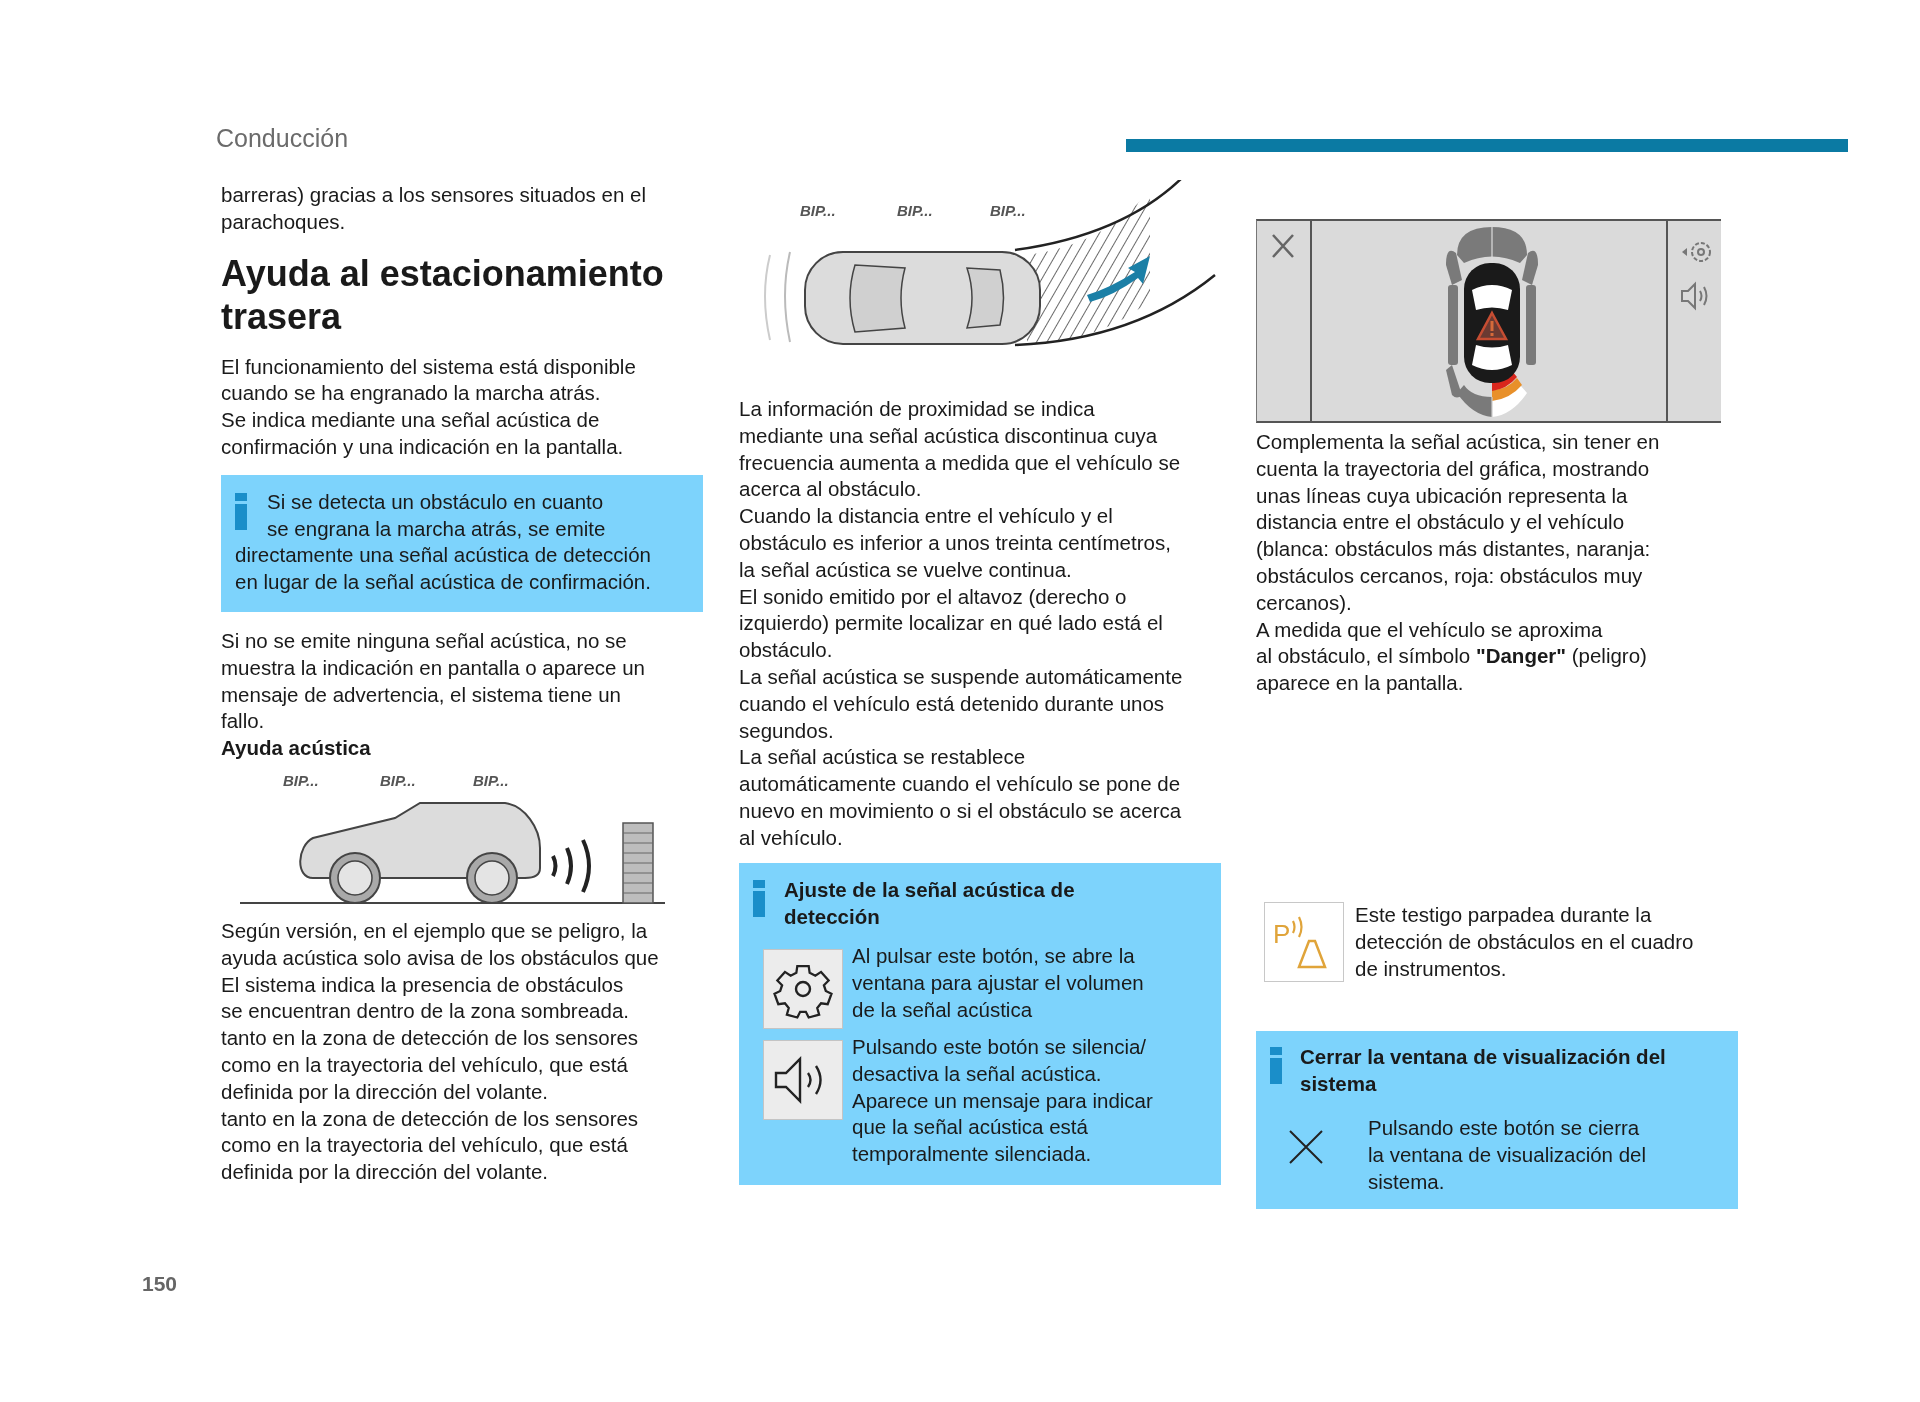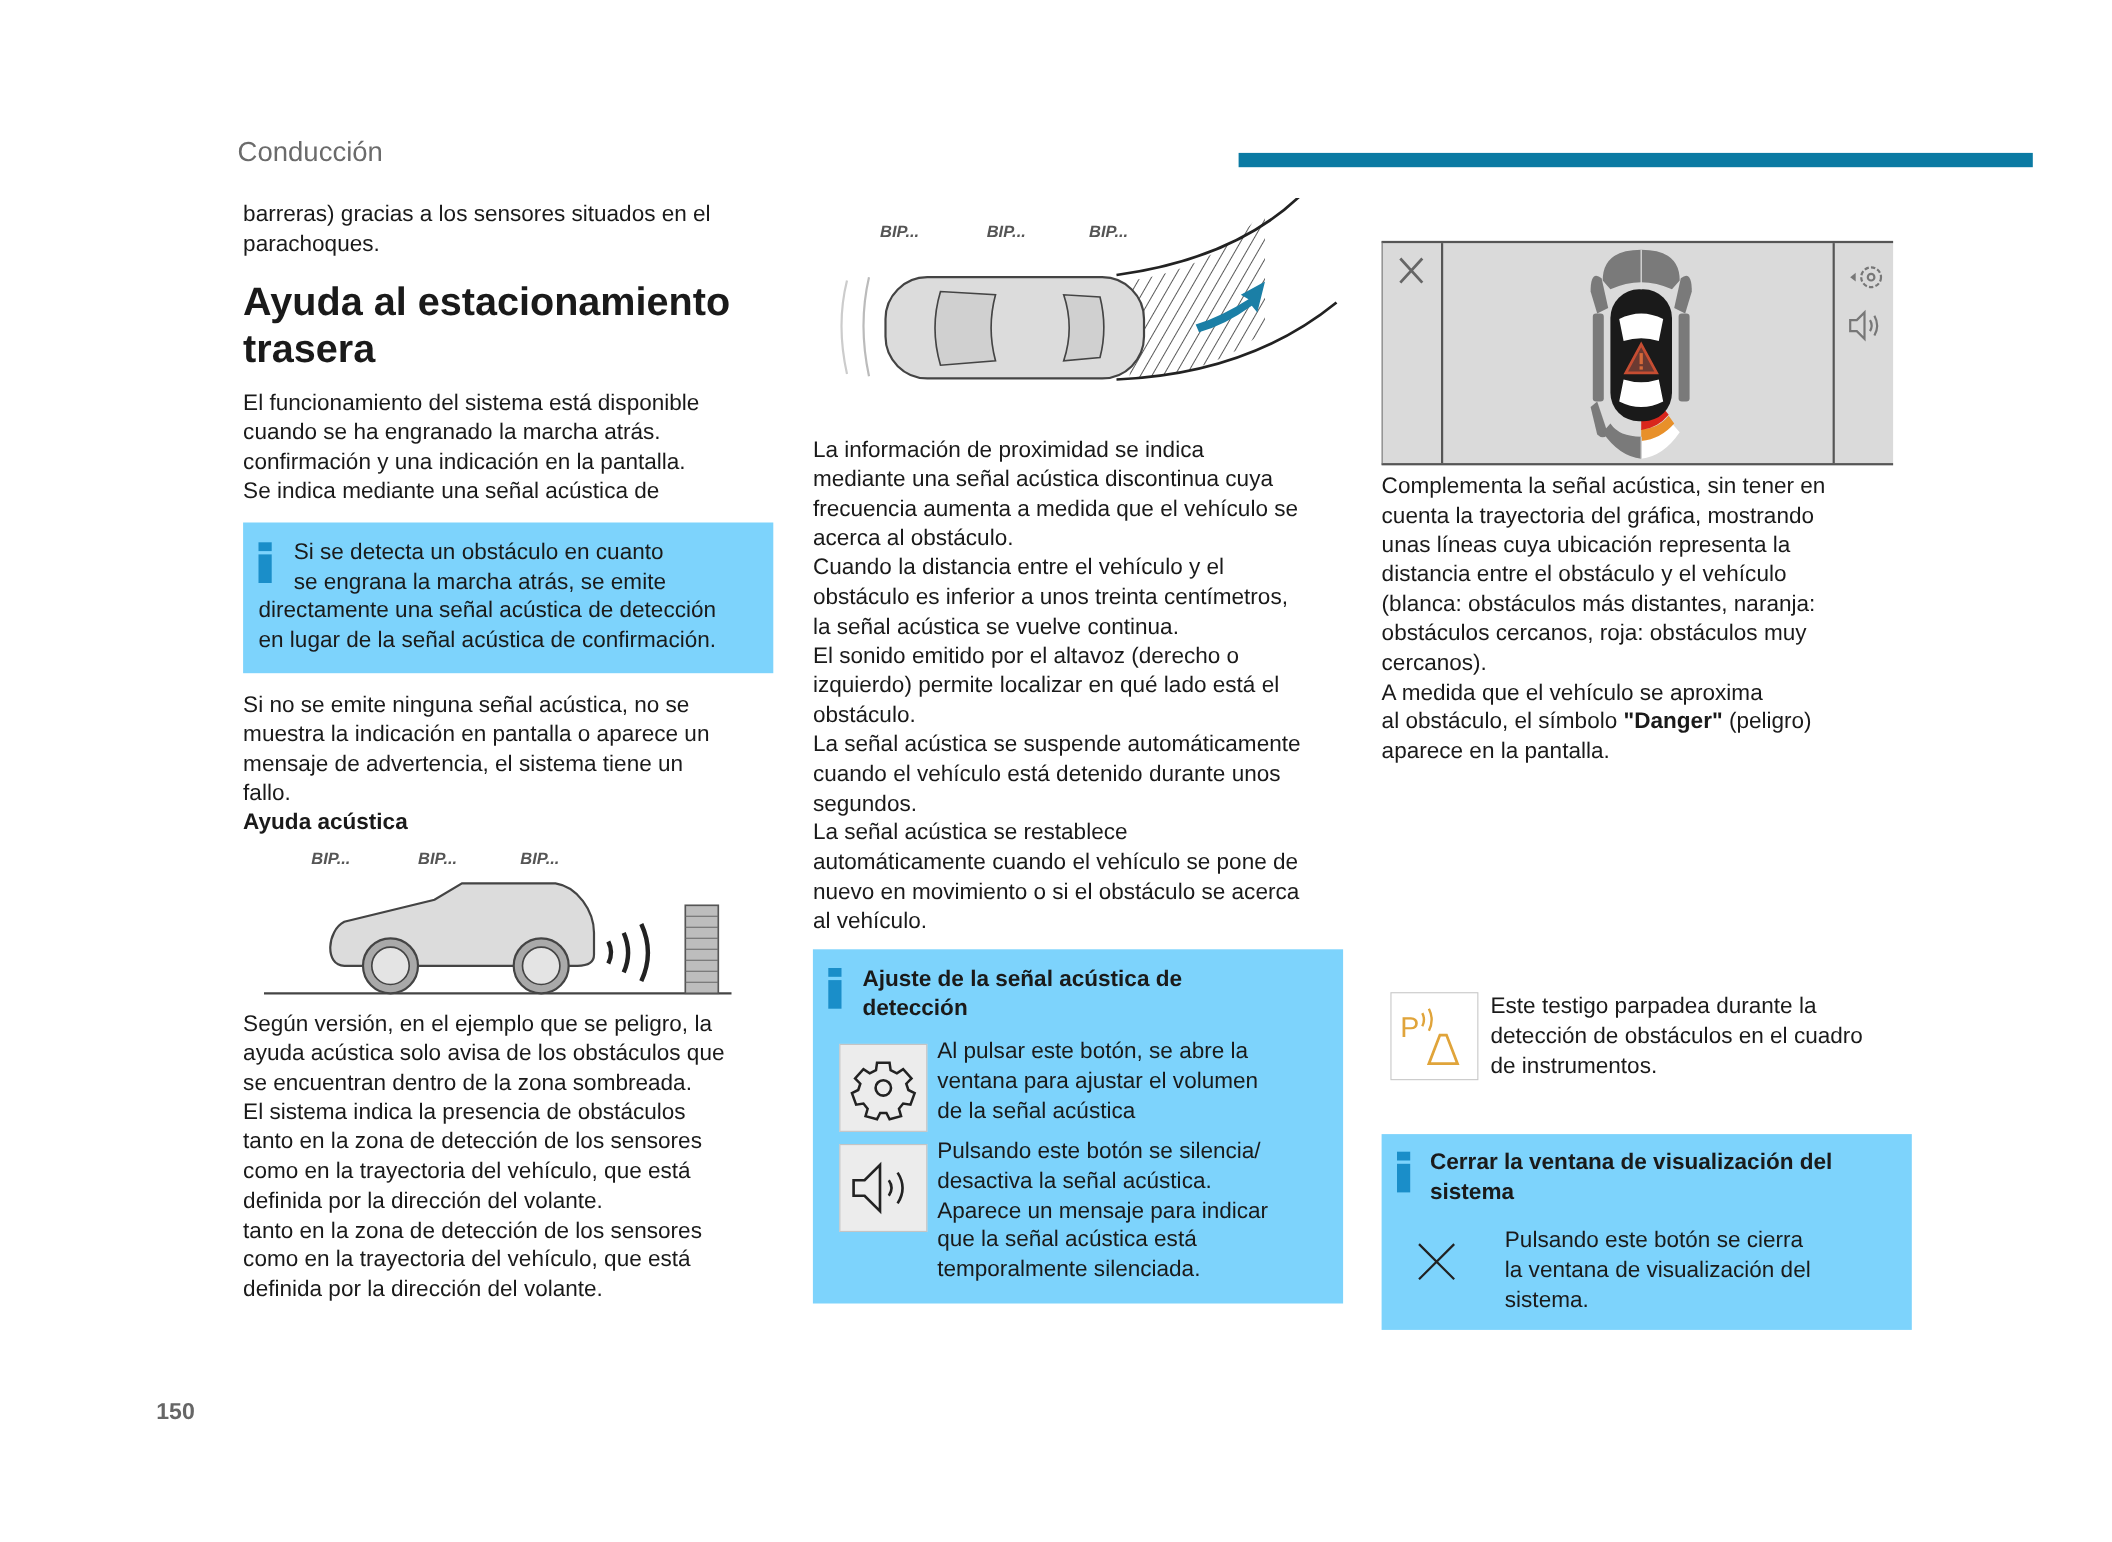--- a/index.html
+++ b/index.html
@@ -32,22 +32,22 @@
   <p>parachoques.</p>
 
   <div style="margin-top:16px;">
     <p class="h1">Ayuda al estacionamiento</p>
     <p class="h1">trasera</p>
   </div>
 
   <div style="margin-top:16px;">
     <p>El funcionamiento del sistema está disponible</p>
     <p>cuando se ha engranado la marcha atrás.</p>
+    <p>Se indica mediante una señal acústica de</p>
     <p>confirmación y una indicación en la pantalla.</p>
-    <p>Se indica mediante una señal acústica de</p>
   </div>
 
   <div class="infobox" style="margin-top:14px; width:482px; padding:14px 0 16px 14px; box-sizing:border-box;">
     <div class="info-i" style="left:14px; top:18px;">
         <div class="dot"></div>
         <div class="bar"></div>
       </div>
     <p style="padding-left:32px;">Si se detecta un obstáculo en cuanto</p>
     <p style="padding-left:32px;">se engrana la marcha atrás, se emite</p>
     <p>directamente una señal acústica de detección</p>
@@ -86,22 +86,22 @@
       <line x1="388" y1="105" x2="418" y2="105"></line>
         <line x1="388" y1="115" x2="418" y2="115"></line>
       <line x1="388" y1="125" x2="418" y2="125"></line>
     </g>
   </svg>
 </div>
 
 <div class="col" style="left:221px; top:918px; width:500px;">
   <p>Según versión, en el ejemplo que se peligro, la</p>
   <p>ayuda acústica solo avisa de los obstáculos que</p>
+  <p>El sistema indica la presencia de obstáculos</p>
   <p>se encuentran dentro de la zona sombreada.</p>
-  <p>El sistema indica la presencia de obstáculos</p>
   <p>tanto en la zona de detección de los sensores</p>
   <p>como en la trayectoria del vehículo, que está</p>
   <p>definida por la dirección del volante.</p>
   <p>tanto en la zona de detección de los sensores</p>
   <p>como en la trayectoria del vehículo, que está</p>
   <p>definida por la dirección del volante.</p>
 </div>
 
 <div class="abs" style="left:745px; top:180px; width:480px; height:190px;">
   <span class="bip" style="left:55px; top:22px;">BIP...</span>

